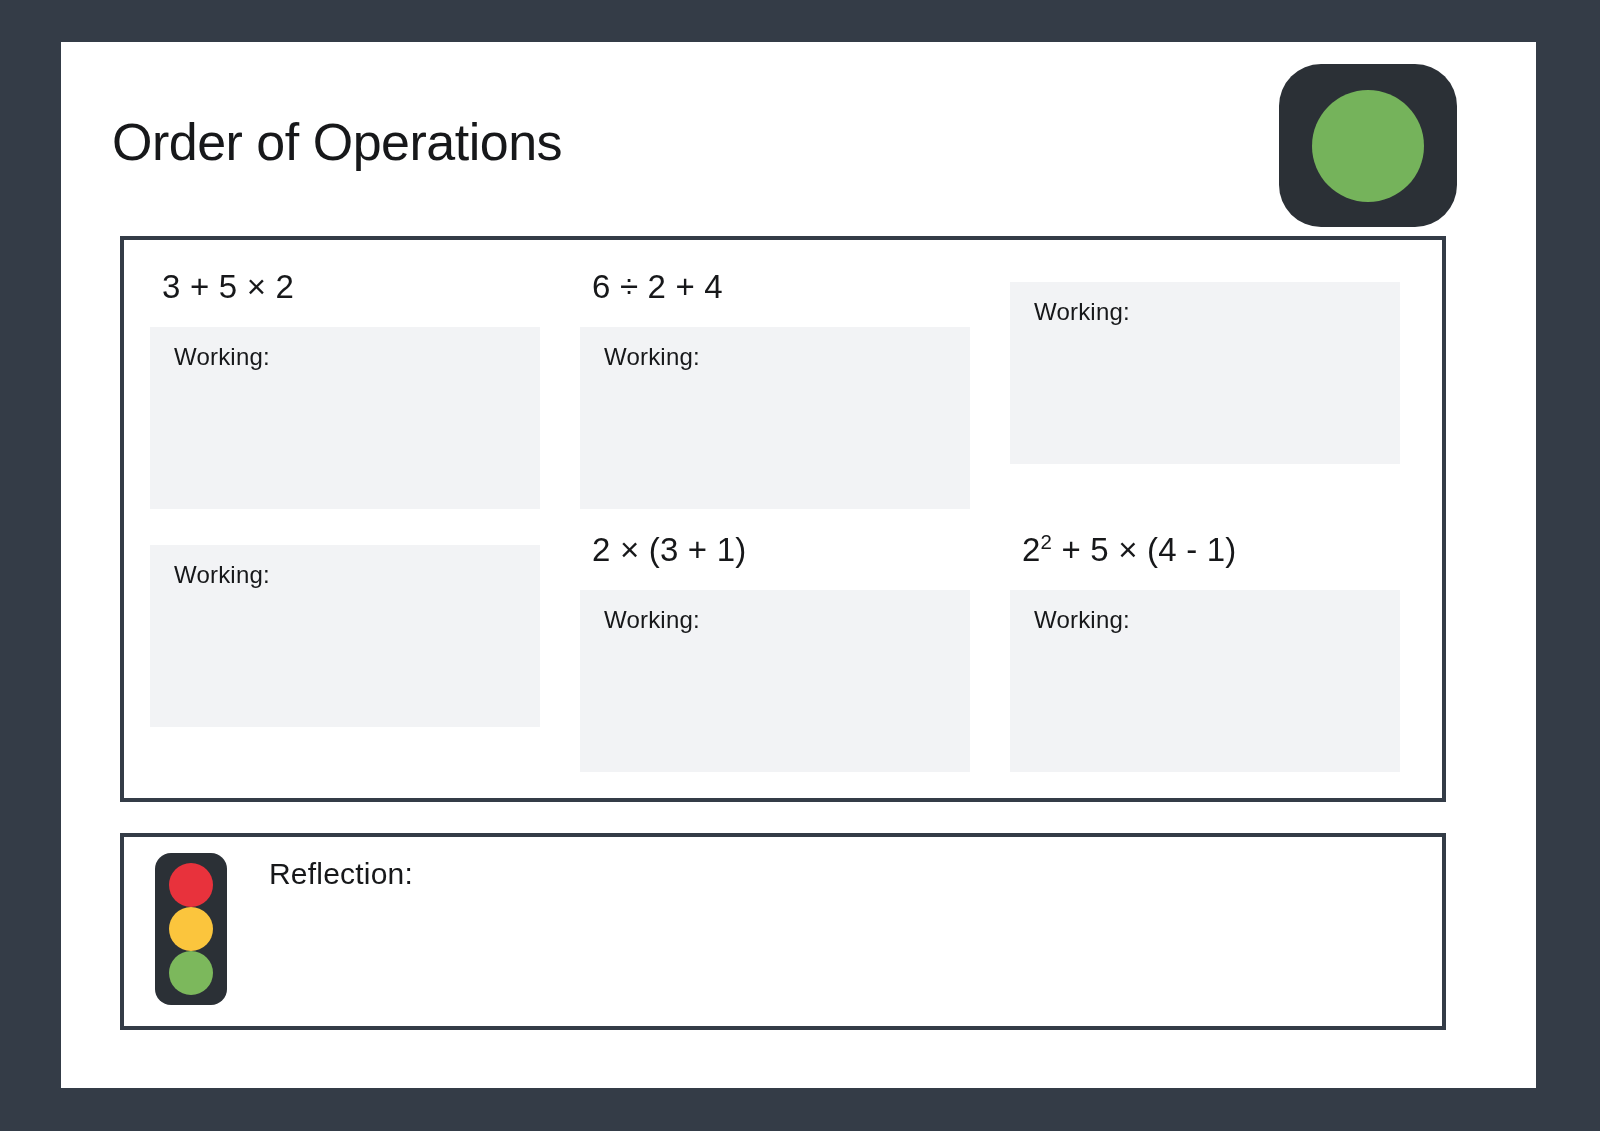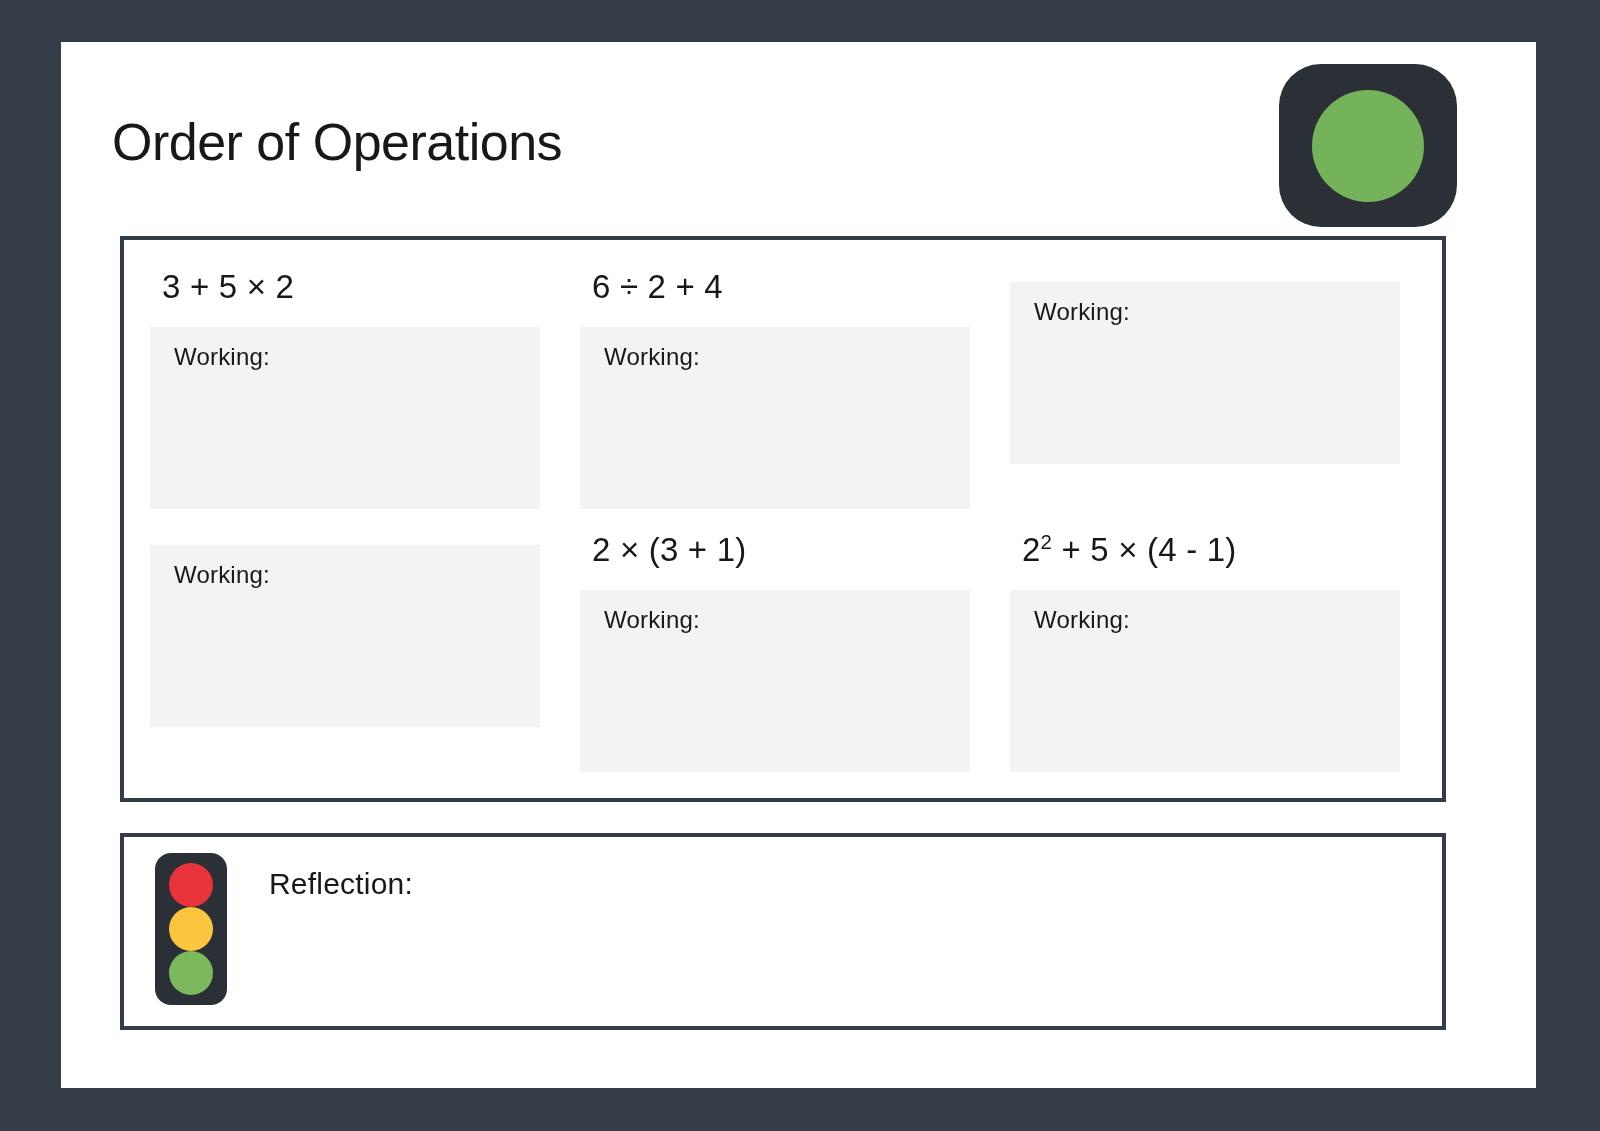--- a/index.html
+++ b/index.html
@@ -154,21 +154,21 @@
     width: 44px;
     height: 44px;
     border-radius: 50%;
   }
   .light-red    { background: #e8323c; }
   .light-amber  { background: #fbc53d; }
   .light-green  { background: #7cb85c; }
 
   .reflection-label {
     margin-left: 42px;
-    margin-top: 14px;
+    margin-top: 4px;
     font-size: 30px;
     color: #17181a;
     letter-spacing: 0.2px;
     white-space: nowrap;
   }
   .reflection-writing-area {
     position: absolute;
     left: 260px;
     top: 70px;
     right: 20px;

